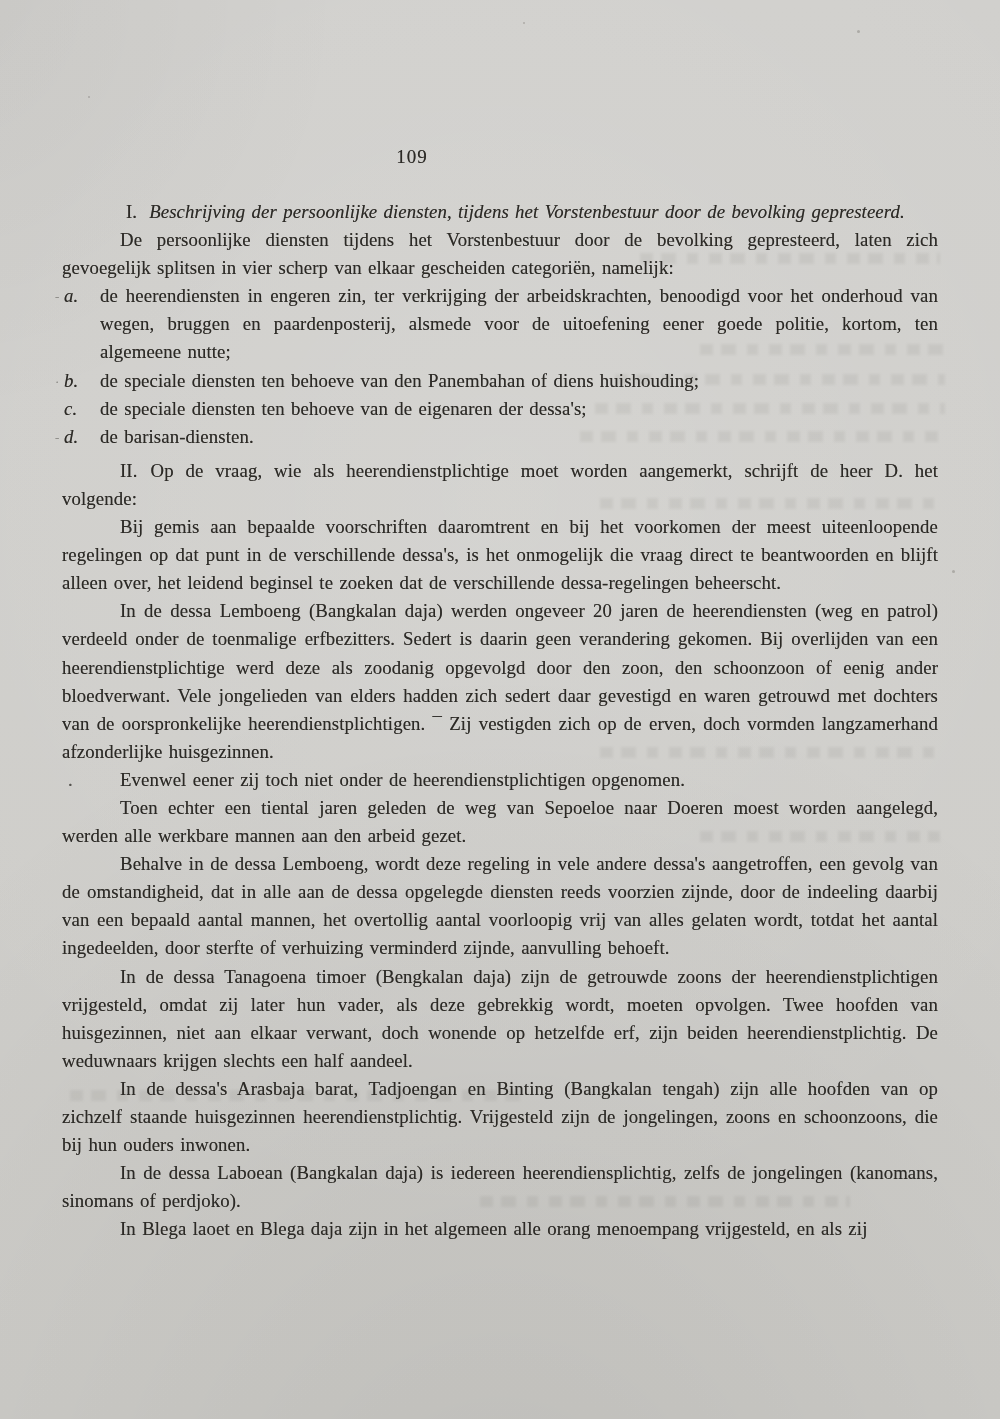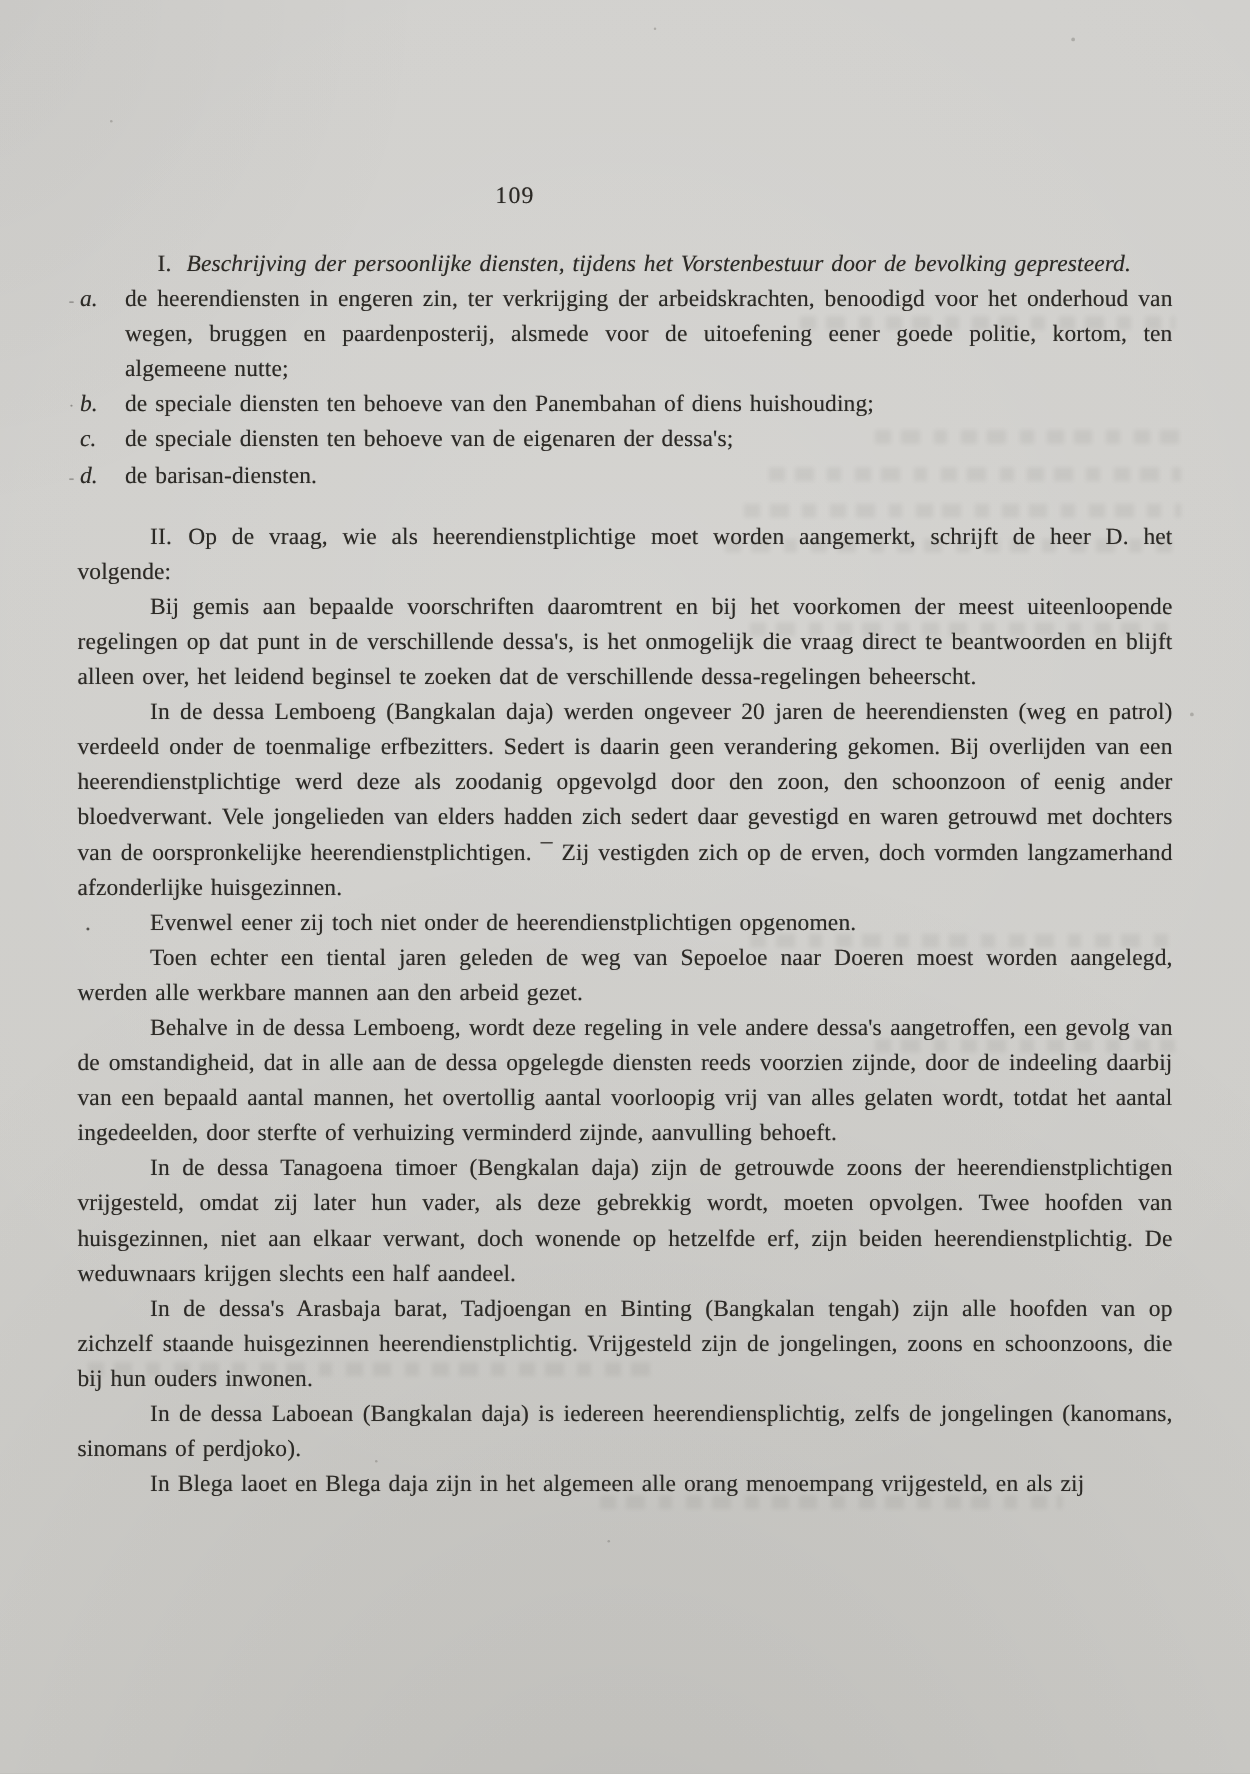--- a/index.html
+++ b/index.html
@@ -28,21 +28,21 @@
     text-align:justify;
     word-spacing:1.5px;letter-spacing:.1px;
     text-shadow:0 0 .6px rgba(44,42,38,.5);
   }
   p{margin:0;}
   .heading{text-indent:64px;}
   .heading .numeral{font-style:normal;margin-right:12px;}
   .heading .ititle{font-style:italic;}
   .para{position:relative;text-indent:58px;}
   .para>.premark{position:absolute;left:6px;top:0;opacity:.75;text-indent:0;}
-  .lead2{margin-top:21px;}
+  .lead2{margin-top:6px;}
   .lead2 .numeral2{margin-right:13px;}
   .item{position:relative;padding-left:38px;text-indent:0;}
   .item .marker{position:absolute;left:2px;top:0;font-style:italic;}
   .item .marker .premark{position:absolute;left:-9px;top:1px;font-size:13px;opacity:.4;font-style:normal;}
   
   .ghost{
     position:absolute;height:11px;opacity:.07;filter:blur(1.6px);
     background:repeating-linear-gradient(90deg,
       #46443e 0 13px, transparent 13px 21px,
       #46443e 21px 36px, transparent 36px 47px,
@@ -72,20 +72,21 @@
   <div class="speck" style="top:570px;left:952px;width:3px;height:3px;"></div>
   <div class="speck" style="top:1232px;left:486px;width:2px;height:2px;"></div>
   <div class="speck" style="top:1168px;left:300px;width:2px;height:2px;"></div>
 
   <div class="pagenum">109</div>
 
   <div class="textblock">
 
     <p class="heading"><span class="numeral">I.</span><span class="ititle">Beschrijving der persoonlijke diensten, tijdens het Vorstenbestuur door de bevolking gepresteerd.</span></p>
 
+    <p class="para">De persoonlijke diensten tijdens het Vorstenbestuur door de bevolking gepresteerd, laten zich gevoegelijk splitsen in vier scherp van elkaar gescheiden categoriën, namelijk:</p>
 
     <div class="item">
       <span class="marker"><span class="premark">-</span><span>a.</span></span><span>de heerendiensten in engeren zin, ter verkrijging der arbeidskrachten, benoodigd voor het onderhoud van wegen, bruggen en paardenposterij, alsmede voor de uitoefening eener goede politie, kortom, ten algemeene nutte;</span>
     </div>
     <div class="item">
       <span class="marker"><span class="premark">·</span><span>b.</span></span><span>de speciale diensten ten behoeve van den Panembahan of diens huishouding;</span>
     </div>
     <div class="item">
       <span class="marker"><span class="premark"></span><span>c.</span></span><span>de speciale diensten ten behoeve van de eigenaren der dessa's;</span>
     </div>

